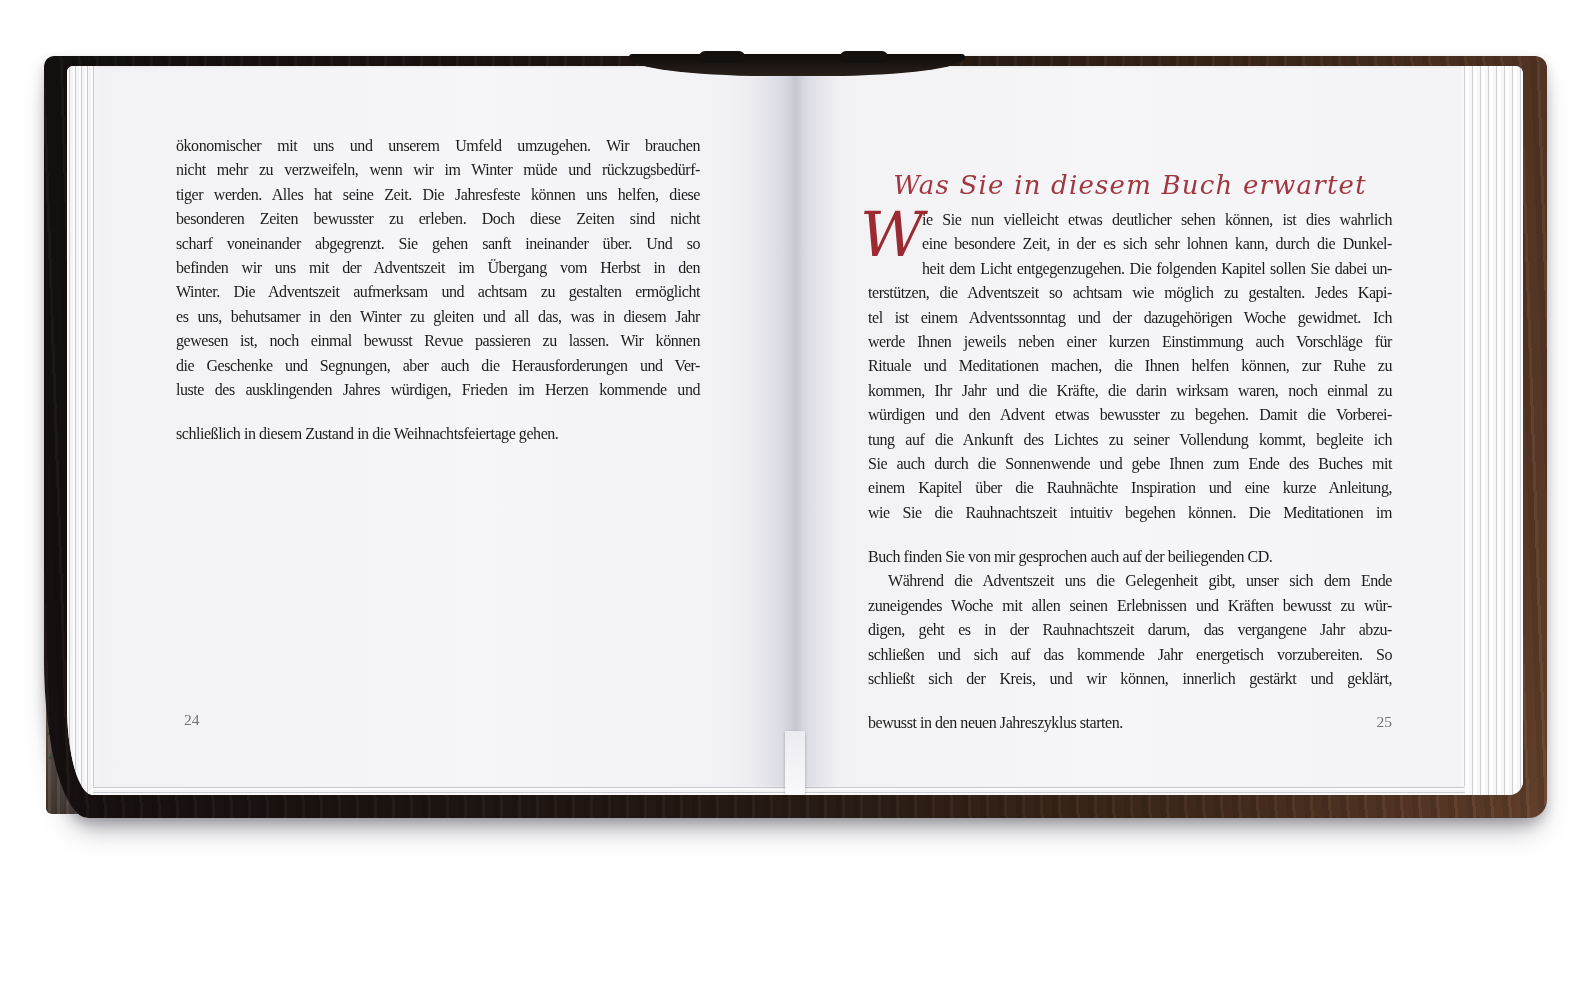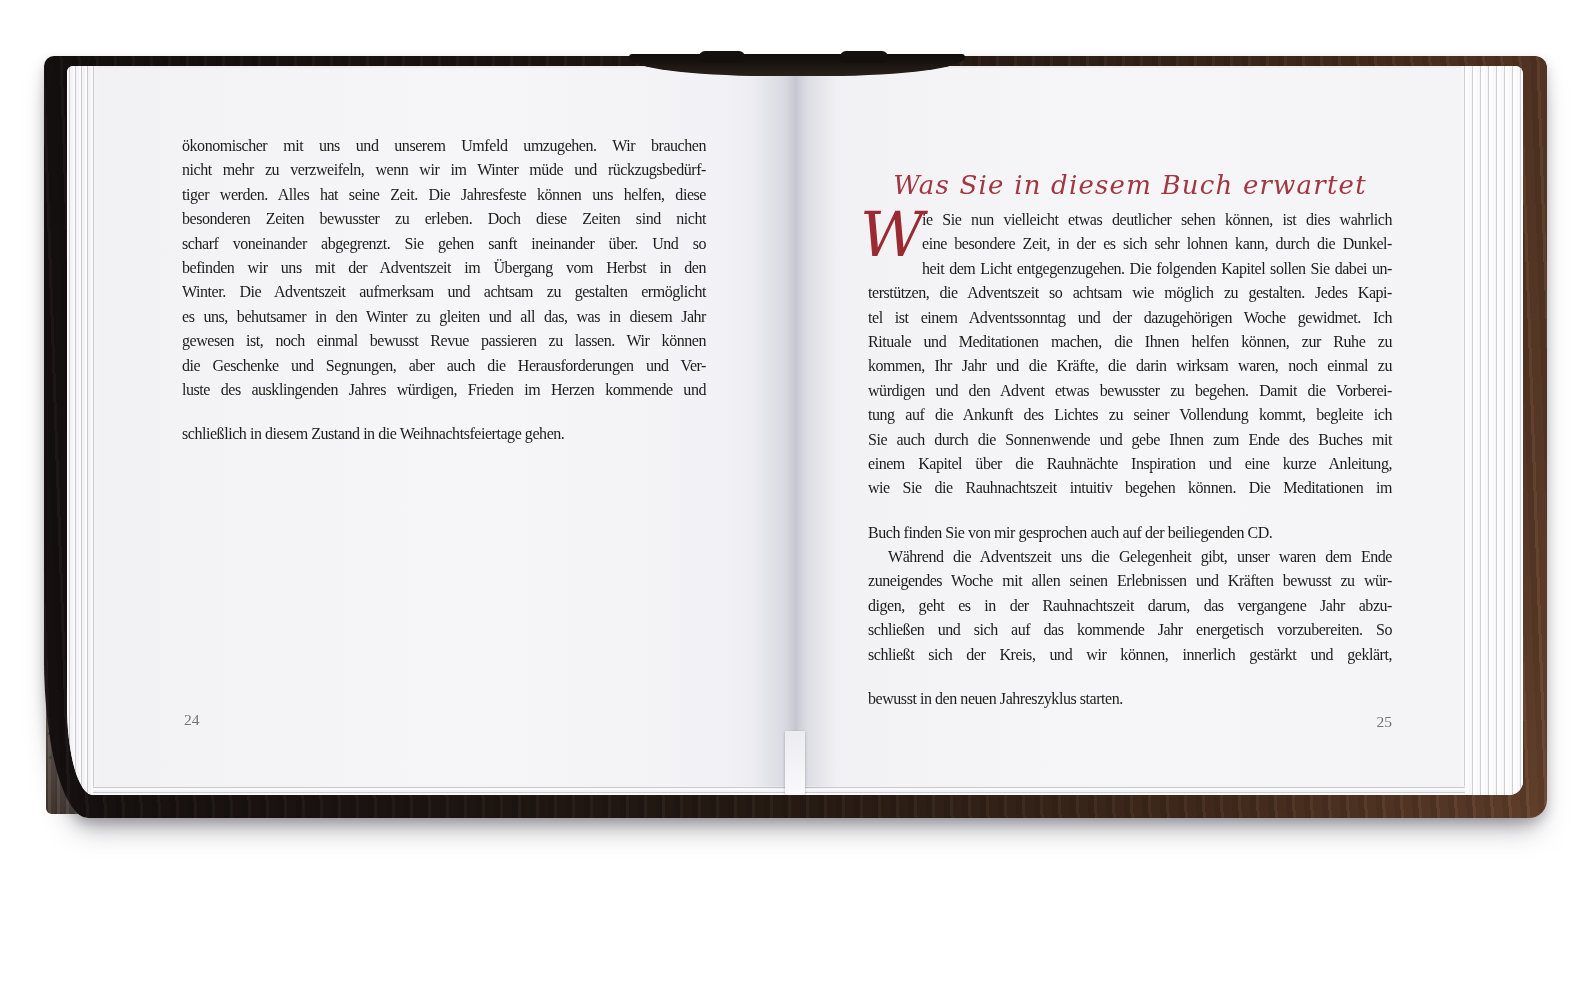--- a/index.html
+++ b/index.html
@@ -49,21 +49,21 @@
   .spine-bump{position:absolute;top:-5px;height:12px;background:#13100d;border-radius:6px;z-index:4;}
   .bump-1{left:655px;width:46px;}
   .bump-2{left:796px;width:48px;}
 
   
   .textblock{position:absolute;z-index:5;color:#1d1c1a;font-size:16px;letter-spacing:-0.45px;}
   .tl{height:24.4px;line-height:24.4px;text-align:justify;text-align-last:justify;white-space:normal;}
   .tl-last{text-align-last:left;margin-top:20px;}
   .tl-indent{text-indent:20px;}
 
-  .left-text{left:182px;top:134px;width:524px;}
+  .left-text{left:176px;top:134px;width:524px;}
   .right-text{left:868px;top:208px;width:524px;}
   .para{position:relative;}
 
   .heading{position:absolute;left:868px;top:130px;width:524px;z-index:5;
          text-align:center;font-family:"DejaVu Serif",serif;font-style:italic;
          font-size:26px;letter-spacing:1.2px;}
   .dropcap{float:left;width:56px;height:46px;margin:3px 6px 0 -8px;
          font-family:"DejaVu Serif",serif;font-style:italic;
          font-size:62px;line-height:48px;letter-spacing:0;}
   .pagenum{position:absolute;z-index:5;font-size:15.5px;letter-spacing:0;color:#737373;}
@@ -138,31 +138,32 @@
   <div class="heading" id="heading" style="color: rgb(161, 55, 64); margin-top: 40px;">Was Sie in diesem Buch erwartet</div>
 
   <div class="textblock right-text">
     <div class="para">
       <span class="dropcap" id="dropcap" style="color: rgb(155, 42, 51);">W</span>
     <div class="tl">ie Sie nun vielleicht etwas deutlicher sehen können, ist dies wahrlich</div>
         <div class="tl">eine besondere Zeit, in der es sich sehr lohnen kann, durch die Dunkel-</div>
         <div class="tl">heit dem Licht entgegenzugehen. Die folgenden Kapitel sollen Sie dabei un-</div>
         <div class="tl">terstützen, die Adventszeit so achtsam wie möglich zu gestalten. Jedes Kapi-</div>
         <div class="tl">tel ist einem Adventssonntag und der dazugehörigen Woche gewidmet. Ich</div>
+        <div class="tl">werde Ihnen jeweils neben einer kurzen Einstimmung auch Vorschläge für</div>
         <div class="tl">Rituale und Meditationen machen, die Ihnen helfen können, zur Ruhe zu</div>
         <div class="tl">kommen, Ihr Jahr und die Kräfte, die darin wirksam waren, noch einmal zu</div>
         <div class="tl">würdigen und den Advent etwas bewusster zu begehen. Damit die Vorberei-</div>
         <div class="tl">tung auf die Ankunft des Lichtes zu seiner Vollendung kommt, begleite ich</div>
         <div class="tl">Sie auch durch die Sonnenwende und gebe Ihnen zum Ende des Buches mit</div>
         <div class="tl">einem Kapitel über die Rauhnächte Inspiration und eine kurze Anleitung,</div>
         <div class="tl">wie Sie die Rauhnachtszeit intuitiv begehen können. Die Meditationen im</div>
         <div class="tl tl-last">Buch finden Sie von mir gesprochen auch auf der beiliegenden CD.</div>
       </div>
     <div class="para">
-        <div class="tl tl-indent">Während die Adventszeit uns die Gelegenheit gibt, unser waren dem Ende</div>
+        <div class="tl tl-indent">Während die Adventszeit uns die Gelegenheit gibt, unser sich dem Ende</div>
         <div class="tl">zuneigendes Woche mit allen seinen Erlebnissen und Kräften bewusst zu wür-</div>
         <div class="tl">digen, geht es in der Rauhnachtszeit darum, das vergangene Jahr abzu-</div>
         <div class="tl">schließen und sich auf das kommende Jahr energetisch vorzubereiten. So</div>
         <div class="tl">schließt sich der Kreis, und wir können, innerlich gestärkt und geklärt,</div>
         <div class="tl tl-last">bewusst in den neuen Jahreszyklus starten.</div>
       </div>
   </div>
   <div class="pagenum pagenum-right">25</div>
 </div>
 

